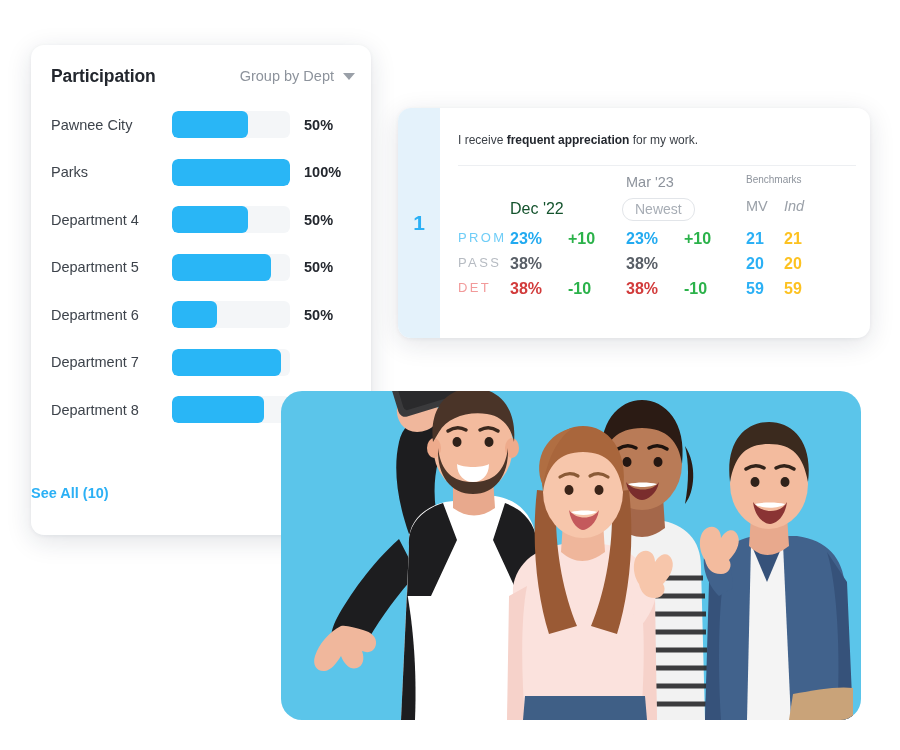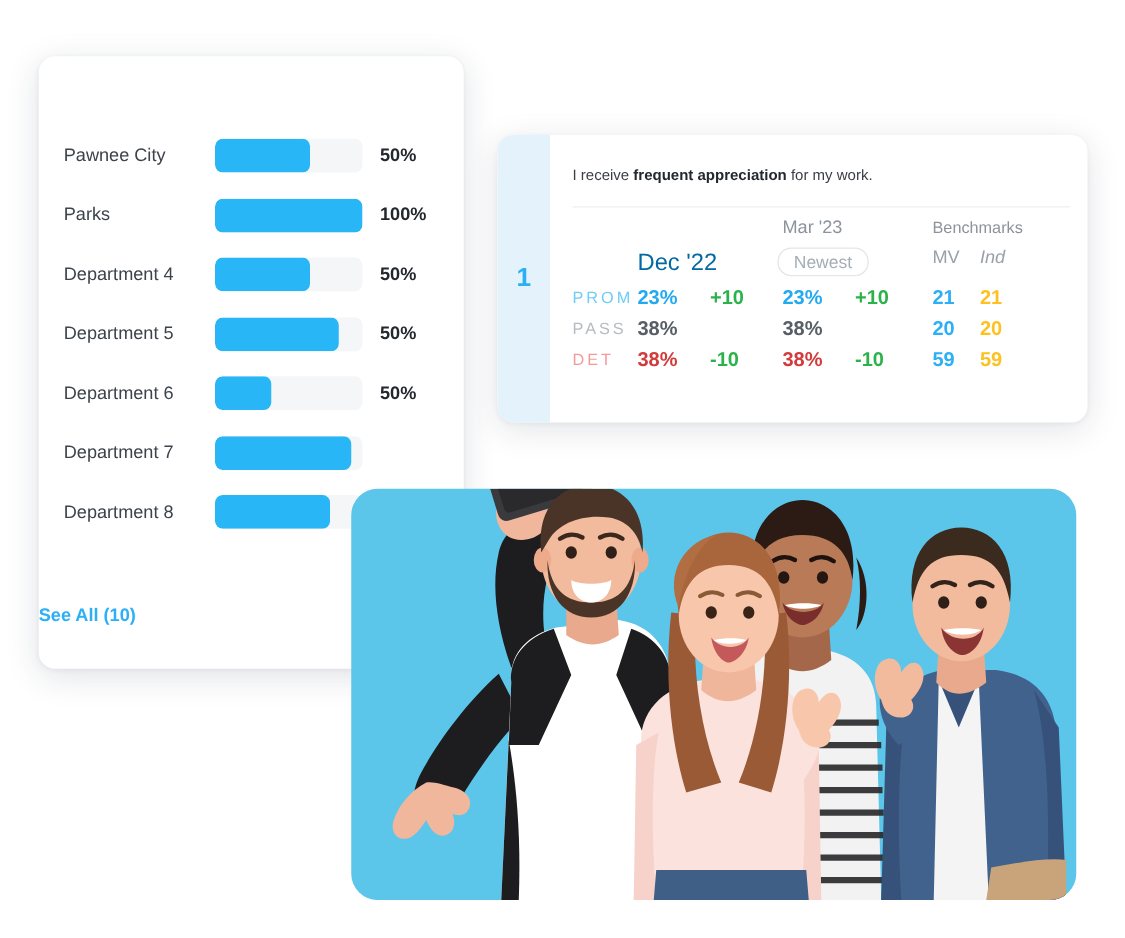--- a/index.html
+++ b/index.html
@@ -189,21 +189,21 @@
     position: absolute;
     font-size: 14.5px;
     color: #9aa0a8;
     text-align: left;
     white-space: nowrap;
   }
   #th-benchmarks {
     position: absolute;
     left: 306px;
     top: 0;
-    font-size: 13px;
+    font-size: 10px;
     color: #8d939c;
     white-space: nowrap;
   }
   #th-mar {
     position: absolute;
     left: 186px;
     top: 0;
     font-size: 14.5px;
     color: #8d939c;
     white-space: nowrap;
@@ -216,22 +216,22 @@
     border: 1.5px solid #e2e5e9;
     border-radius: 11px;
     font-size: 14px;
     color: #a7adb5;
     white-space: nowrap;
   }
   #th-dec {
     position: absolute;
     left: 70px;
     top: 26px;
-    font-size: 19px;
-    color: #0369a1;
+    font-size: 16px;
+    color: #14532d;
     white-space: nowrap;
   }
   #th-mv  { top: 24px; }
   #th-ind { top: 24px; font-style: italic; }
 
   .data-row {
     position: absolute;
     left: 0;
     width: 100%;
     height: 25px;
@@ -283,20 +283,28 @@
     height: 424px;
     z-index: 4;
     pointer-events: none;
   }
 </style>
 </head>
 <body>
 
 <div id="participation-card">
 
+  <div id="participation-header">
+    <div id="participation-title">Participation</div>
+
+    <div id="group-by-control">
+      <span id="group-by-label">Group by Dept</span>
+      <span class="caret-down"></span>
+    </div>
+  </div>
 
   <div id="bars-list">
       <div class="bar-row">
         <span class="bar-label">Pawnee City</span>
         <div class="bar-track">
           <div class="bar-fill" style="width: 64%;"></div>
         </div>
         <span class="bar-pct">50%</span>
       </div>
       <div class="bar-row">

